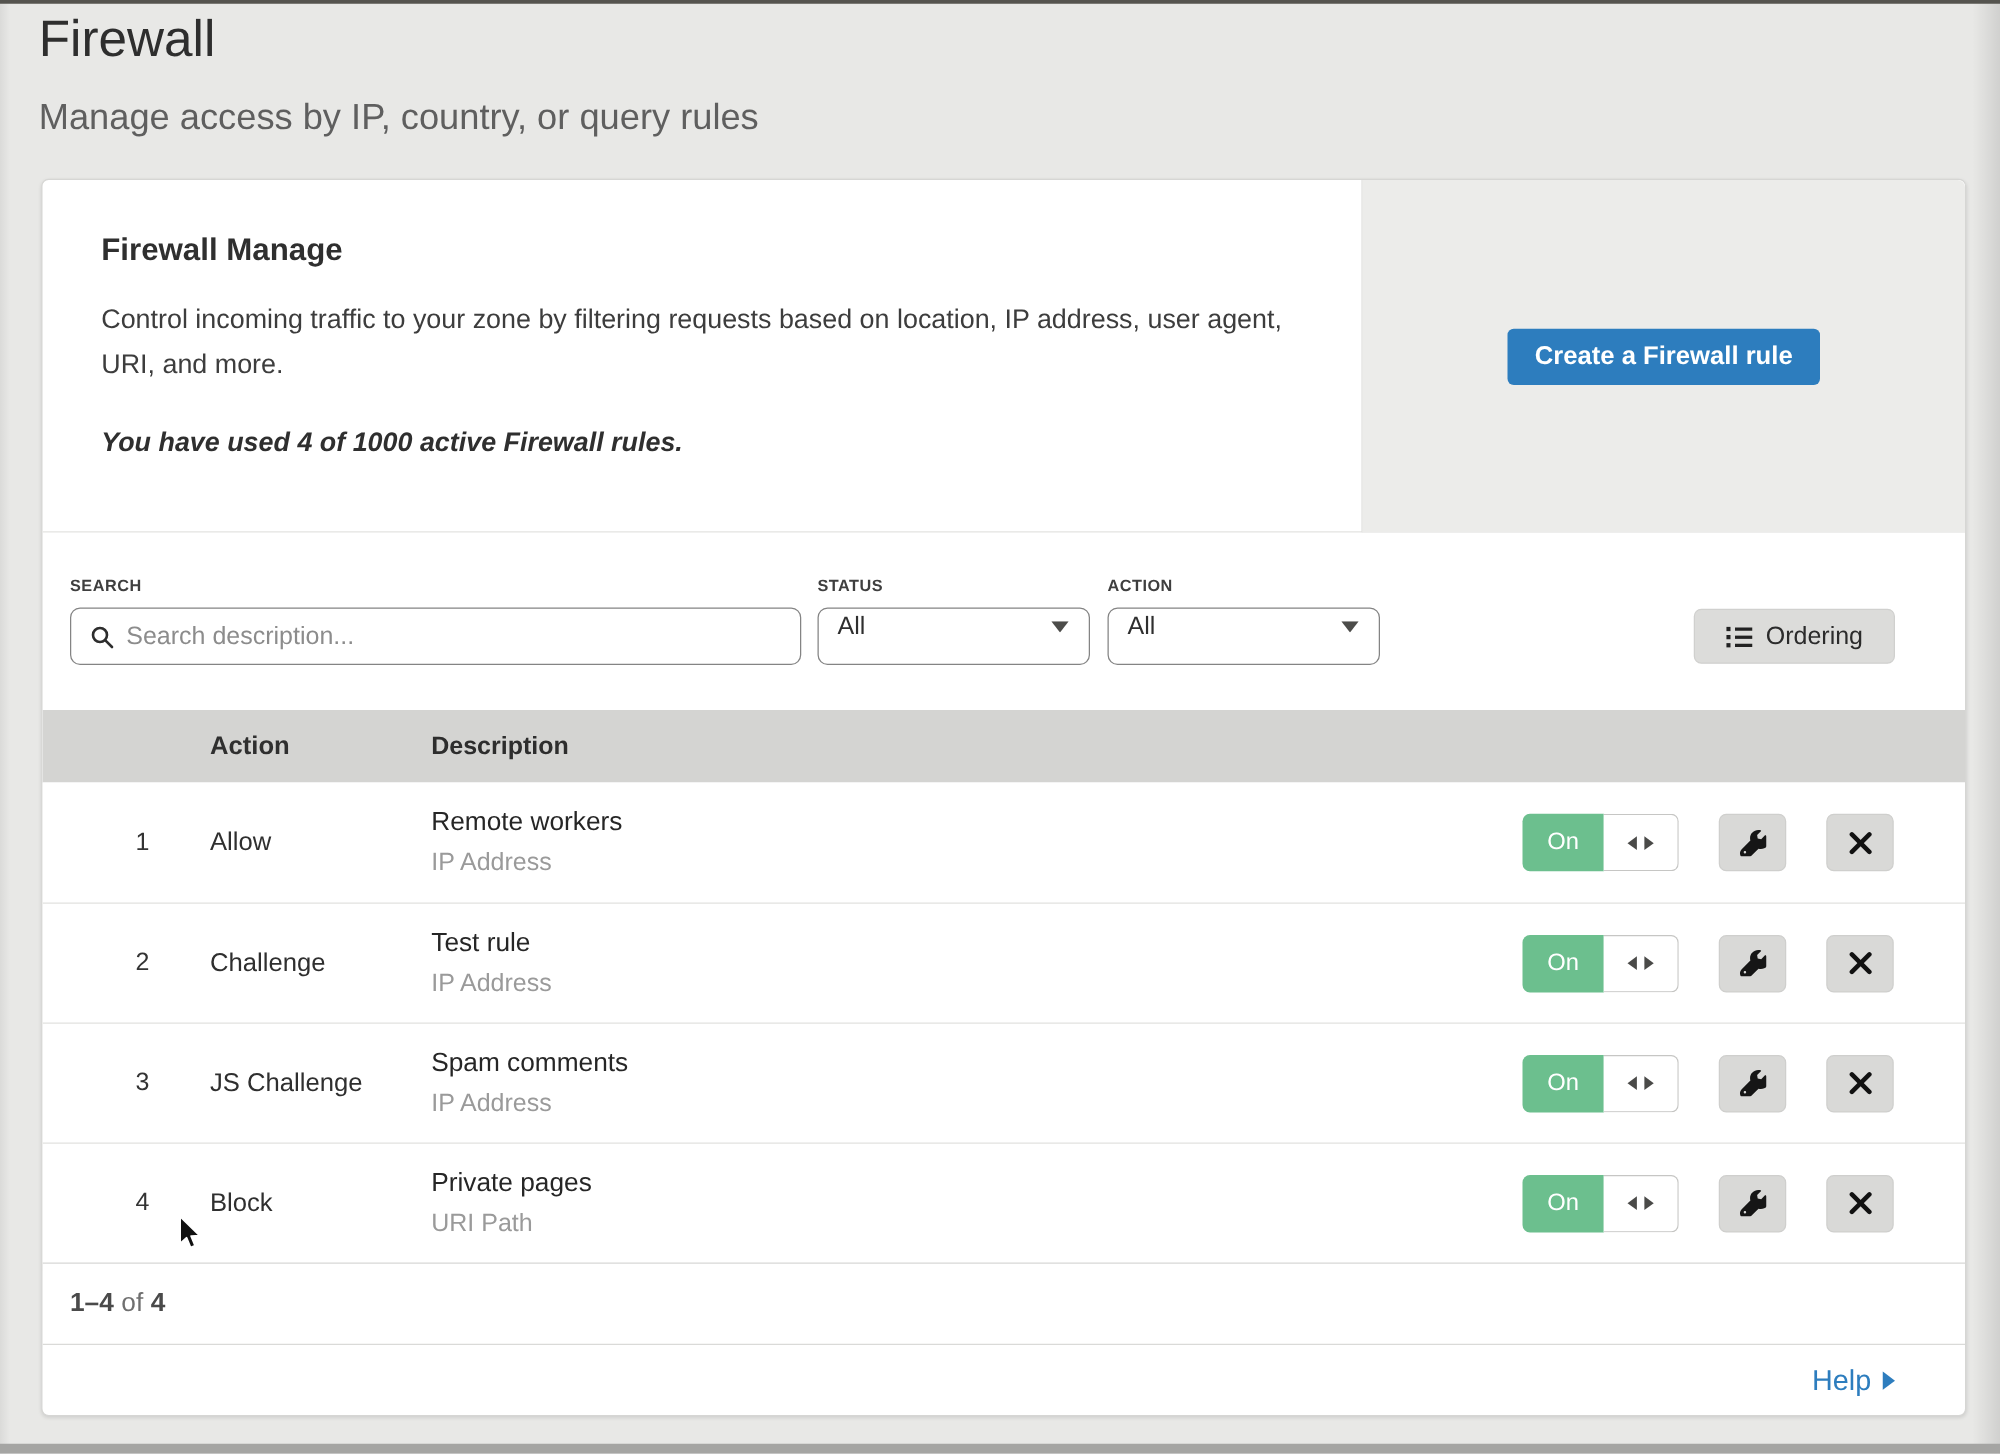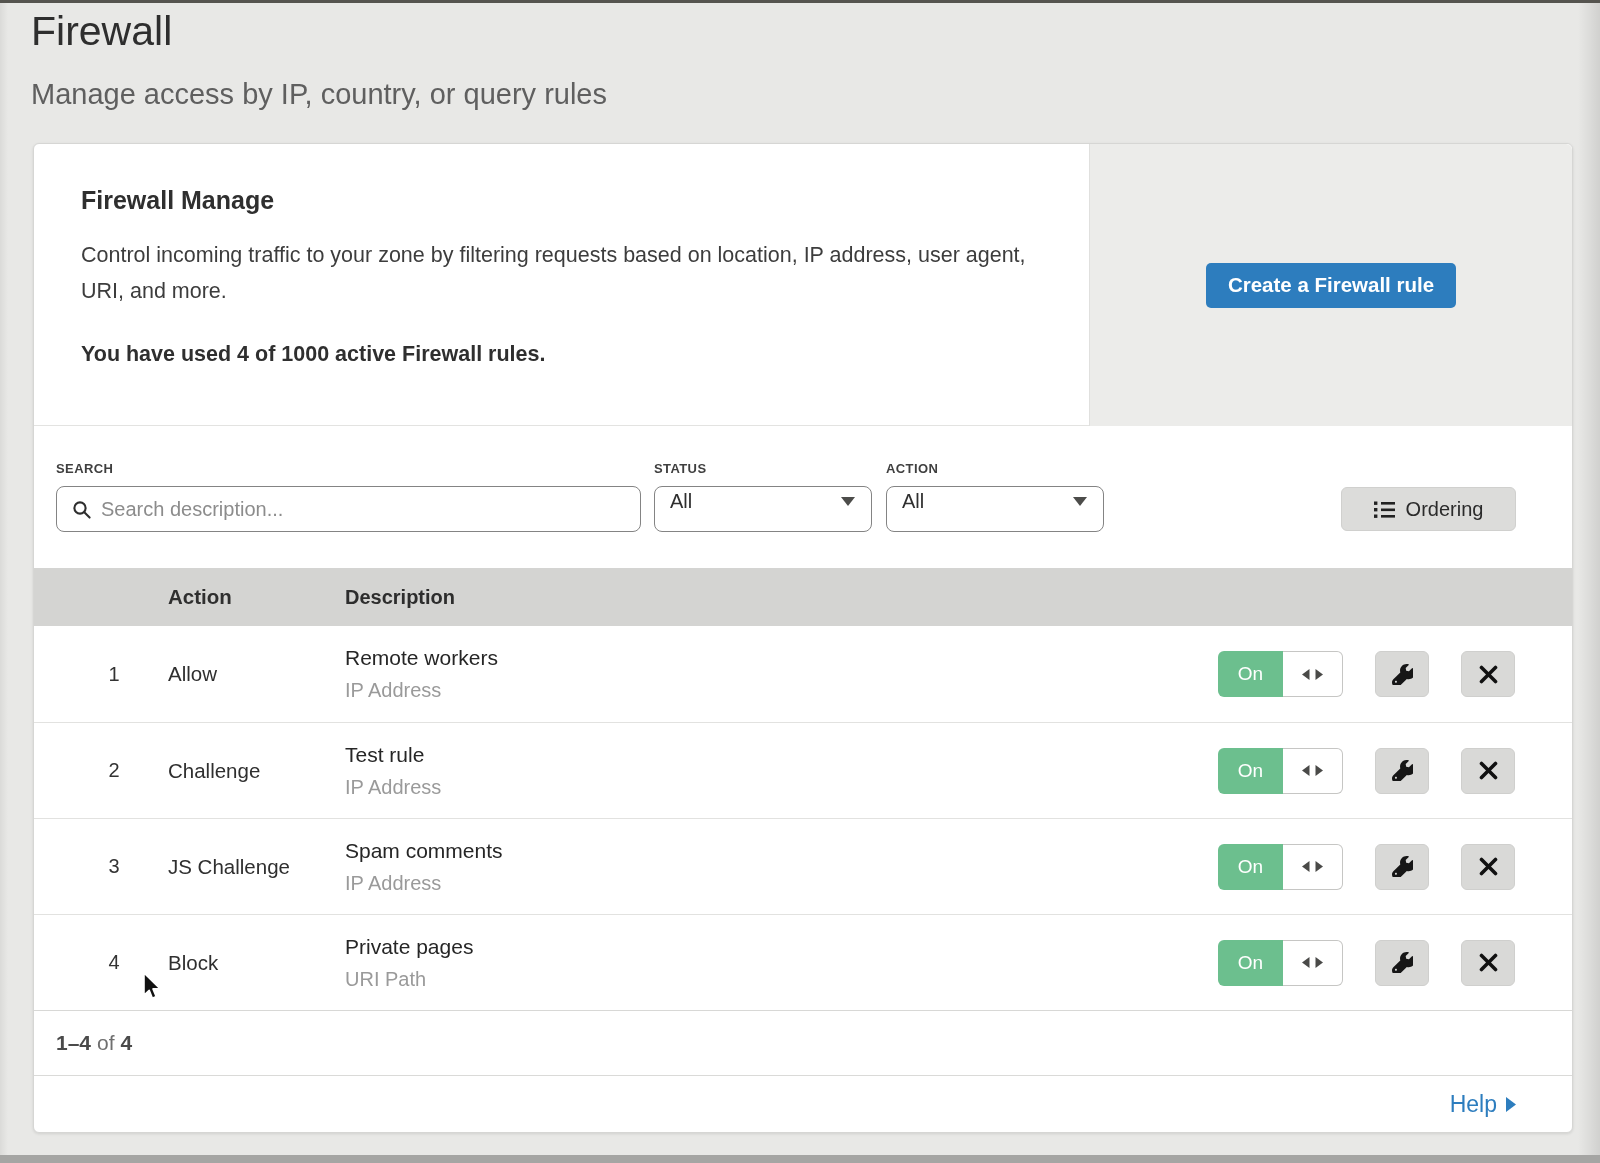--- a/index.html
+++ b/index.html
@@ -28,21 +28,21 @@
     background:#ffffff; border:1px solid #d6d6d4; border-radius:6px;
     box-shadow:0 1px 3px rgba(0,0,0,0.10);
     overflow:hidden;
   }
 
   
   .card-header { position:relative; height:282px; border-bottom:1px solid #e3e3e1; }
   .card-header-left { padding:42px 0 0 47px; width:1056px; }
   .card-heading { font-size:25px; font-weight:700; color:#2f2f2f; }
   .card-description { margin-top:22px; font-size:21.5px; line-height:36px; color:#3d3d3d; max-width:950px; }
-  .card-usage { margin-top:33px; font-size:21.5px; font-weight:700; color:#2f2f2f; }
+  .card-usage { margin-top:33px; font-size:21.5px; font-weight:700; color:#2f2f2f;font-style:italic; }
   .card-header-right {
     position:absolute; right:0; top:0; width:483px; height:282px;
     background:#ececea; border-left:1px solid #e0e0de; border-top-right-radius:6px;
     display:flex; align-items:center; justify-content:center;
   }
   .btn-primary {
     width:250px; height:45px; border:none; border-radius:5px;
     background:var(--primary-button,#2d7dbe); color:#ffffff;
     font-family:inherit; font-size:20.5px; font-weight:700; cursor:pointer;
   }
@@ -61,21 +61,21 @@
   .search-icon { position:absolute; left:15px; top:13px; }
   .select-group { width:218px; }
   .status-group { margin-left:13px;margin-top:26px; }
   .action-group { margin-left:14px; }
   .select {
     height:46px; border:1.5px solid #848484; border-radius:8px; background:#fff;
     display:flex; align-items:center; justify-content:space-between;
     padding:0 16px 16px 15px; font-size:20px; color:#2f2f2f; cursor:pointer;
   }
   .ordering-button {
-    margin-left:auto; height:44px; width:175px; margin-bottom:1px;
+    margin-left:auto; height:44px; width:161px; margin-bottom:1px;
     background:#dcdcda; border:1px solid #d0d0ce; border-radius:6px;
     display:flex; align-items:center; justify-content:center; gap:11px;
     font-family:inherit; font-size:20px; color:#2b2b2b; cursor:pointer;
   }
 
   
   .table-header {
     height:58px; background:#d4d4d2; display:grid;
     grid-template-columns:134px 177px 1fr 488px; align-items:center;
     font-size:20px; font-weight:700; color:#2d2d2d;

